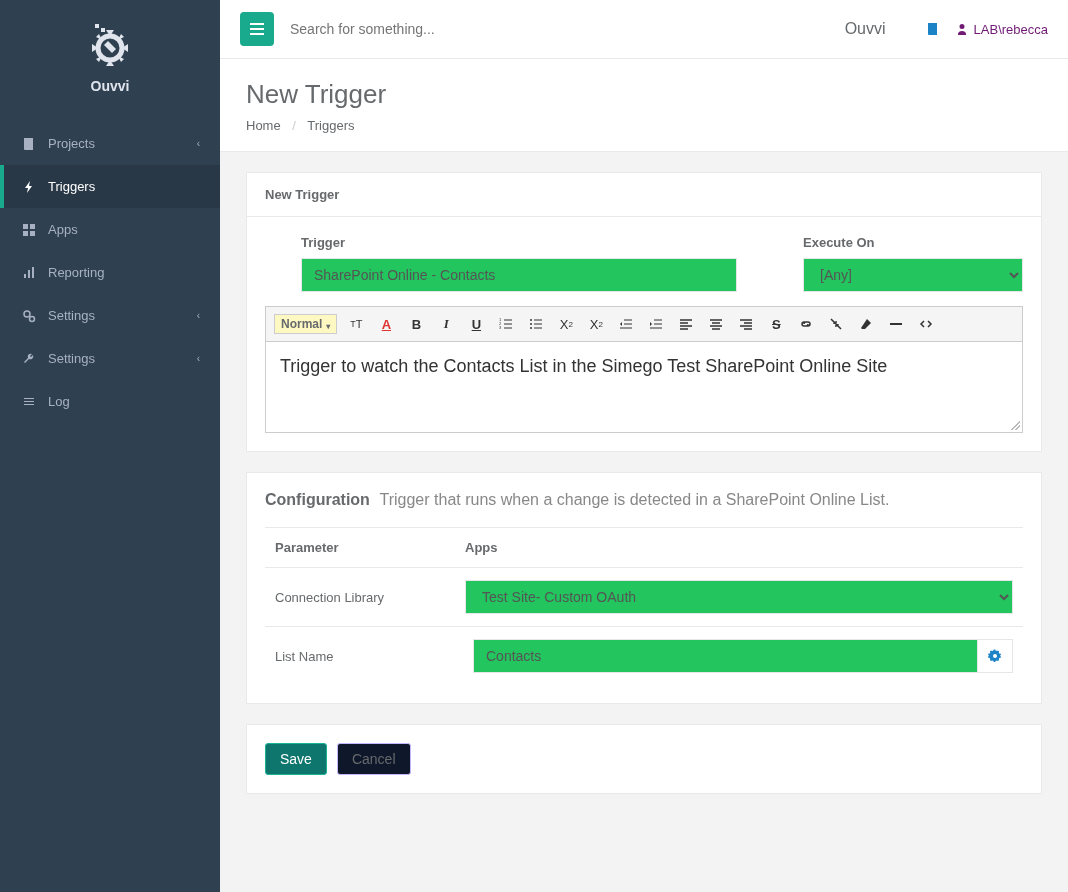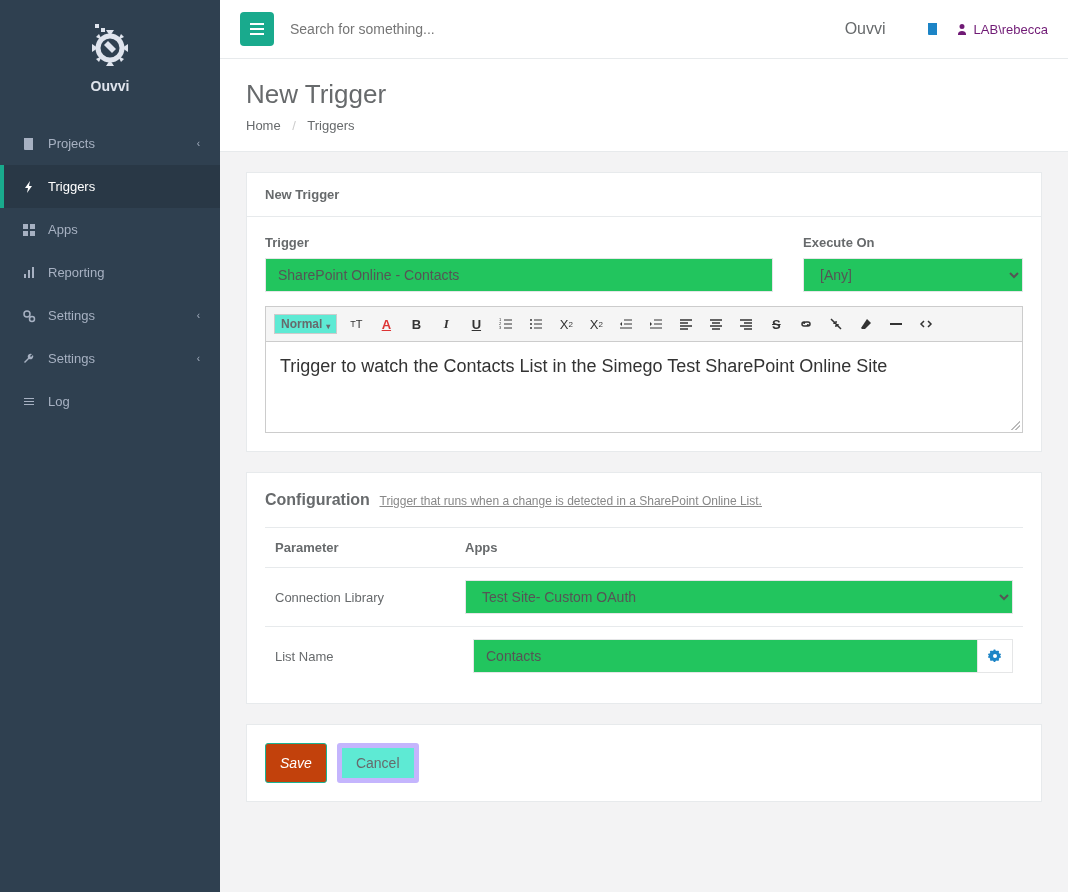--- a/index.html
+++ b/index.html
@@ -25,47 +25,47 @@
 .page-head { background: #fff; padding: 20px 26px 18px; border-bottom: 1px solid #e7eaec; }
 .page-title { font-size: 26px; font-weight: 400; color: #676a6c; margin-bottom: 8px; }
 .breadcrumb { font-size: 13px; color: #676a6c; }
 .breadcrumb a { color: #676a6c; text-decoration: none; }
 .breadcrumb .sep { margin: 0 8px; color: #ccc; }
 .content { padding: 20px 26px; }
 .panel { background: #fff; border: 1px solid #e7eaec; margin-bottom: 20px; }
 .panel-head { padding: 14px 18px; border-bottom: 1px solid #e7eaec; font-weight: 600; color: #676a6c; }
 .panel-body { padding: 18px; }
 .form-row { display: flex; gap: 30px; margin-bottom: 14px; }
-.form-col { flex: 1; }
+.form-col { flex: 1; margin-left: 36px; }
 .form-col.narrow { flex: 0 0 220px; }
 label { display: block; font-weight: 700; color: #676a6c; margin-bottom: 8px; font-size: 13px; }
 .input, select.input { width: 100%; padding: 7px 12px; border: 1px solid #e5e6e7; font-size: 14px; color: #555; background: #22c55e; height: 34px; }
 select.input { appearance: auto; }
 .chk-row { display: flex; align-items: center; gap: 8px; margin-bottom: 16px; }
 .chk-row input { width: 15px; height: 15px; accent-color: #555; }
 .editor { border: 1px solid #ccc; }
 .toolbar { background: #f5f5f5; border-bottom: 1px solid #ccc; padding: 6px 8px; display: flex; align-items: center; gap: 8px; flex-wrap: wrap; }
-.tb-sel { border: 1px solid #ccc; background: #5eead4; padding: 2px 6px; font-size: 12px; display: flex; align-items: flex-end; gap: 4px; font-weight: 700; }
+.tb-sel { border: 1px solid #ccc; background: #fef9c3; padding: 2px 6px; font-size: 12px; display: flex; align-items: flex-end; gap: 4px; font-weight: 700; }
 .tb-btn { width: 22px; height: 22px; display: inline-flex; align-items: center; justify-content: center; cursor: pointer; color: #333; font-size: 13px; }
 .editor-body { padding: 14px; min-height: 90px; font-size: 18px; color: #333; position: relative; }
 .resize { position: absolute; right: 2px; bottom: 2px; width: 10px; height: 10px; background: linear-gradient(135deg, transparent 50%, #bbb 50%, #bbb 60%, transparent 60%, transparent 70%, #bbb 70%, #bbb 80%, transparent 80%); }
 .config-head { padding: 18px; border-bottom: 0; }
 .config-title { font-size: 16px; font-weight: 700; color: #676a6c; display: inline; }
-.config-desc { font-size: 12px; color: #888; margin-left: 6px; text-decoration: underline; }
+.config-desc { font-size: 16px; color: #888; margin-left: 6px; }
 .tbl { width: 100%; border-collapse: collapse; }
 .tbl th, .tbl td { text-align: left; padding: 12px 10px; border-top: 1px solid #e7eaec; }
 .tbl th { font-weight: 700; color: #676a6c; }
 .tbl td:first-child { width: 190px; }
 .input-group { display: flex; }
 .input-group .input { flex: 1; margin-left: 8px; }
 .addon { border: 1px solid #e5e6e7; border-left: none; padding: 0 10px; display: flex; align-items: center; color: #1c84c6; cursor: pointer; }
 .actions { padding: 18px; display: flex; gap: 10px; }
 .btn { padding: 7px 14px; border-radius: 3px; border: 1px solid transparent; font-size: 14px; cursor: pointer; background: #fff; }
-.btn-primary { background: #c2410c; color: #fff; border-color: #1ab394; font-style: italic; }
-.btn-default { background: #5eead4; color: #676a6c; border: 5px solid #c4b5fd; }
+.btn-primary { background: #0f766e; color: #fff; border-color: #1ab394; }
+.btn-default { background: #0f172a; color: #676a6c; border: 1px solid #c4b5fd; }
 svg { display: block; }
 </style>
 </head>
 <body>
 
 <div class="layout">
   <aside class="sidebar">
     <div class="logo-wrap">
       <div class="logo">
         <svg viewBox="0 0 50 50">

